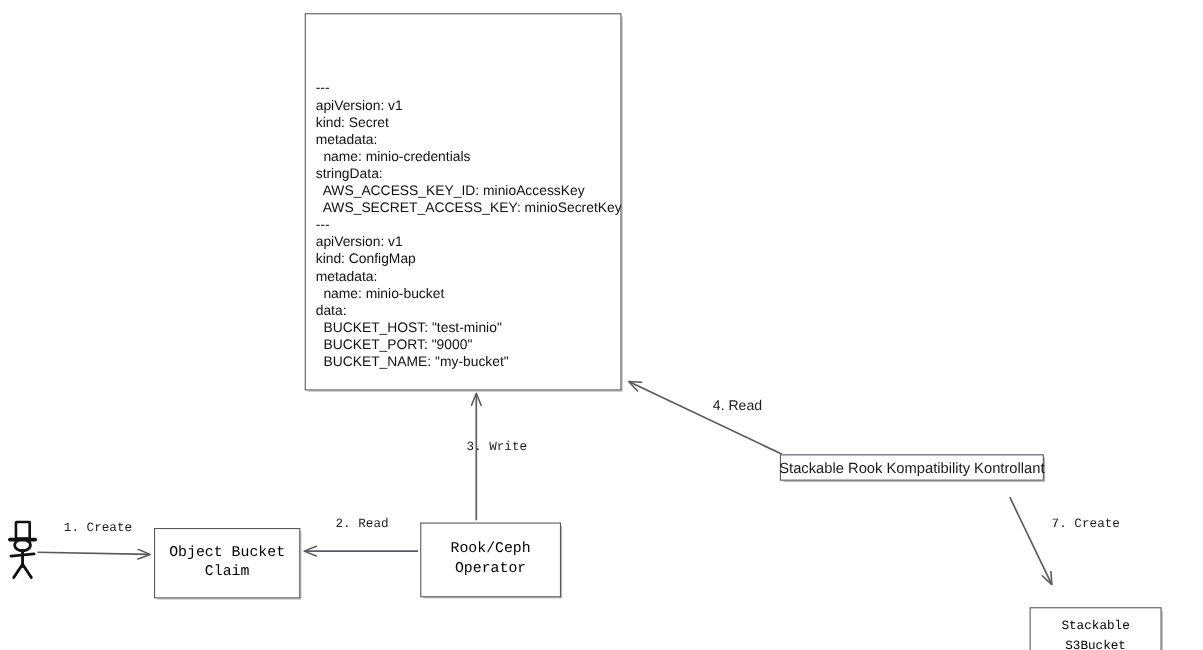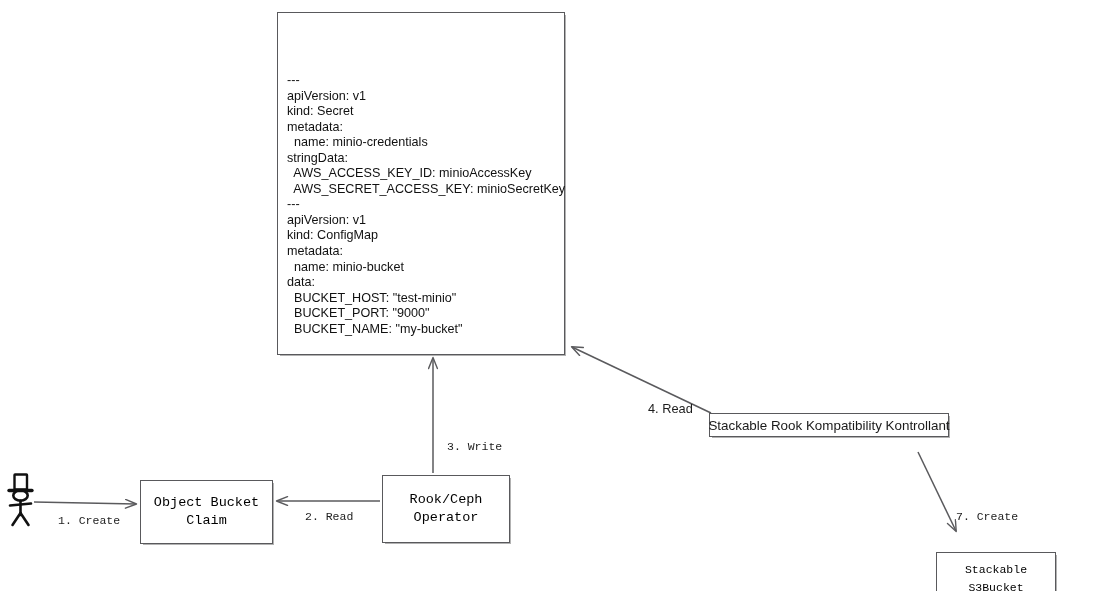--- a/index.html
+++ b/index.html
@@ -92,29 +92,28 @@
     color: #1a1a1a;
     white-space: nowrap;
   }
   
   .edge-label {
     position: absolute;
     font-family: "Liberation Mono", "DejaVu Sans Mono", monospace;
     font-size: 11.5px;
     color: #1d1d1d;
     white-space: nowrap;
-    margin-top: 40px;
   }
   .edge-label.sans {
     font-family: "Liberation Sans", sans-serif;
     font-size: 12.8px;
   }
   #label-create1 { left: 58px;  top: 474px; }
   #label-read2   { left: 305px; top: 470px; }
-  #label-write3  { left: 447px; top: 400px; }
+  #label-write3  { left: 424px; top: 400px; }
   #label-read4   { left: 648px; top: 361px; }
   #label-create5 { left: 956px; top: 470px; }
 
   svg.overlay {
     position: absolute;
     left: 0;
     top: 0;
     width: 1094px;
     height: 591px;
     pointer-events: none;

